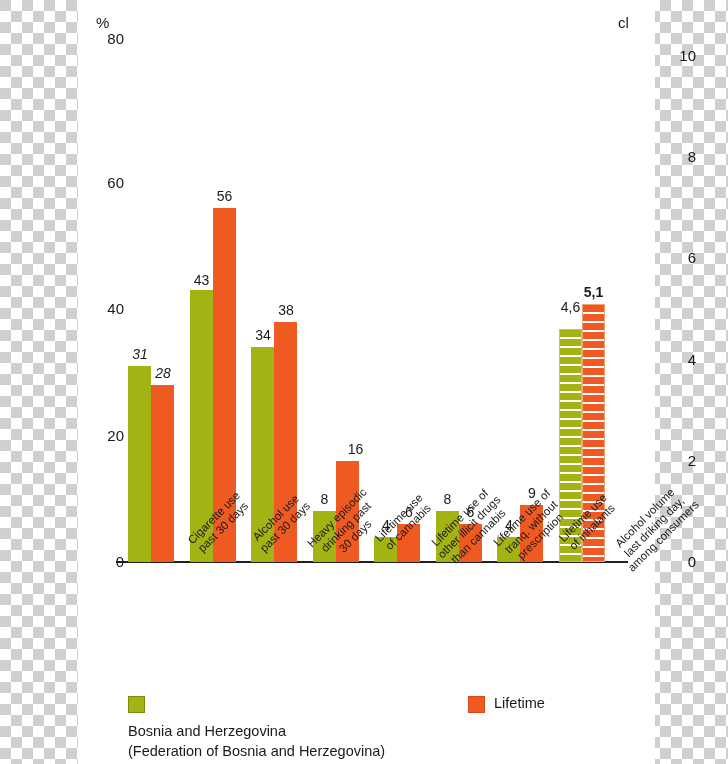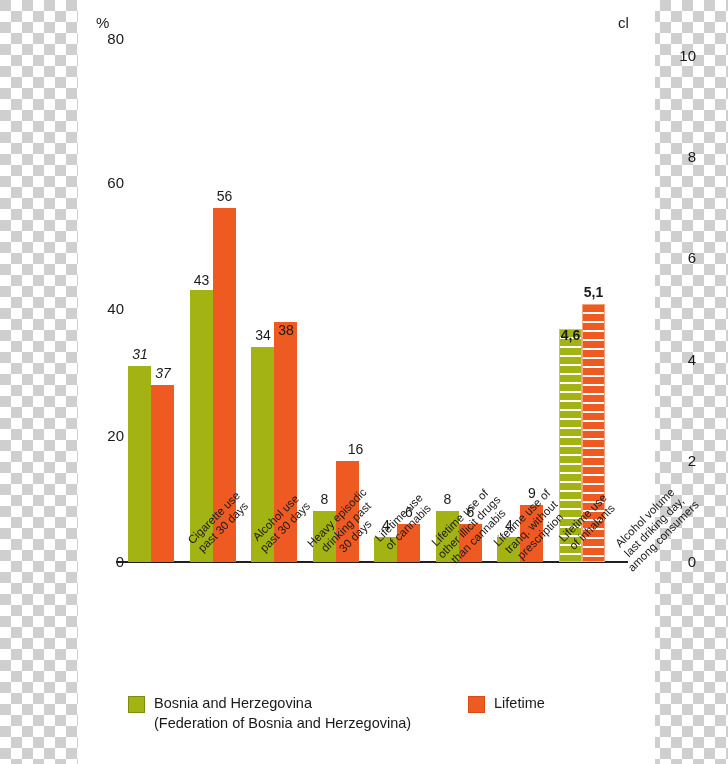--- a/index.html
+++ b/index.html
@@ -182,33 +182,33 @@
       <div class="tick-label right" style="left: 618px; top: 47px;">10</div>
     </div>
 
   <div id="baseline"></div>
 
   <div id="plot">
       <div class="group" style="left: 0px; width: 46px; font-style: italic;">
         <div class="bar green" style="height: 196.075px; left: 0px;"></div>
         <div class="value-label" style="top: 289.925px; left: -8px;">31</div>
         <div class="bar orange" style="height: 177.1px; left: 23px;"></div>
-        <div class="value-label" style="top: 308.9px; left: 15px;">37</div>
+        <div class="value-label" style="top: 308.9px; left: 15px;">28</div>
       </div>
       <div class="group" style="left: 61.5px; width: 46px;">
         <div class="bar green" style="height: 271.975px; left: 0px;"></div>
         <div class="value-label" style="top: 216px; left: -8px; text-align: center;">43</div>
         <div class="bar orange" style="height: 354.2px; left: 23px;"></div>
         <div class="value-label" style="top: 131.8px; left: 15px;">56</div>
       </div>
       <div class="group" style="left: 123px; width: 46px;">
         <div class="bar green" style="height: 215.05px; left: 0px;"></div>
         <div class="value-label" style="top: 270.95px; left: -8px;">34</div>
         <div class="bar orange" style="height: 240.35px; left: 23px;"></div>
-        <div class="value-label" style="top: 245.65px; left: 15px; margin-top: 20px;">38</div>
+        <div class="value-label" style="top: 245.65px; left: 15px;">38</div>
       </div>
       <div class="group" style="left: 184.5px; width: 46px;">
         <div class="bar green" style="height: 50.6px; left: 0px;"></div>
         <div class="value-label" style="top: 435.4px; left: -8px;">8</div>
         <div class="bar orange" style="height: 101.2px; left: 23px;"></div>
         <div class="value-label" style="top: 384.8px; left: 23px;">16</div>
       </div>
       <div class="group" style="left: 246px; width: 46px;">
         <div class="bar green" style="height: 25.3px; left: 0px;"></div>
         <div class="value-label" style="top: 460.7px; left: -8px;">4</div>
@@ -222,21 +222,21 @@
         <div class="value-label" style="top: 448.05px; left: 15px;">6</div>
       </div>
       <div class="group" style="left: 369px; width: 46px;">
         <div class="bar green" style="height: 25.3px; left: 0px;"></div>
         <div class="value-label" style="top: 460.7px; left: -8px;">4</div>
         <div class="bar orange" style="height: 56.925px; left: 23px;"></div>
         <div class="value-label" style="top: 429.075px; left: 15px;">9</div>
       </div>
       <div class="group" style="left: 430.5px; width: 46px;">
         <div class="bar green hatched" style="height: 232.76px; left: 0px;"></div>
-        <div class="value-label" style="top: 271px; left: -8px; font-weight: bold;">4,6</div>
+        <div class="value-label" style="top: 243px; left: -8px;">4,6</div>
         <div class="bar orange hatched" style="height: 258.06px; left: 23px;"></div>
         <div class="value-label" style="top: 227.94px; left: 15px; font-weight: bold;">5,1</div>
       </div>
     </div>
 
   <div id="cat-labels">
       <div class="cat-label" style="left: 153px; top: 570px;">Cigarette use
 past 30 days</div>
       <div class="cat-label" style="left: 214.5px; top: 570px;">Alcohol use
 past 30 days</div>
@@ -252,21 +252,21 @@
 tranq. without
 prescription</div>
       <div class="cat-label" style="left: 522px; top: 570px;">Lifetime use
 of inhalants</div>
       <div class="cat-label" style="left: 583.5px; top: 570px;">Alcohol volume
 last driking day,
 among consumers</div>
     </div>
 
   <div id="legend">
-      <div class="legend-entry" style="left: 0px; top: 0px;">
+      <div class="legend-entry" style="left: 0px; top: 0px; flex-direction: column;">
         <span class="swatch green"></span>
         <span class="legend-text">Bosnia and Herzegovina
 (Federation of Bosnia and Herzegovina)</span>
       </div>
       <div class="legend-entry" style="left: 340px; top: 0px;">
         <span class="swatch orange"></span>
         <span class="legend-text">Lifetime</span>
       </div>
     </div>
 

